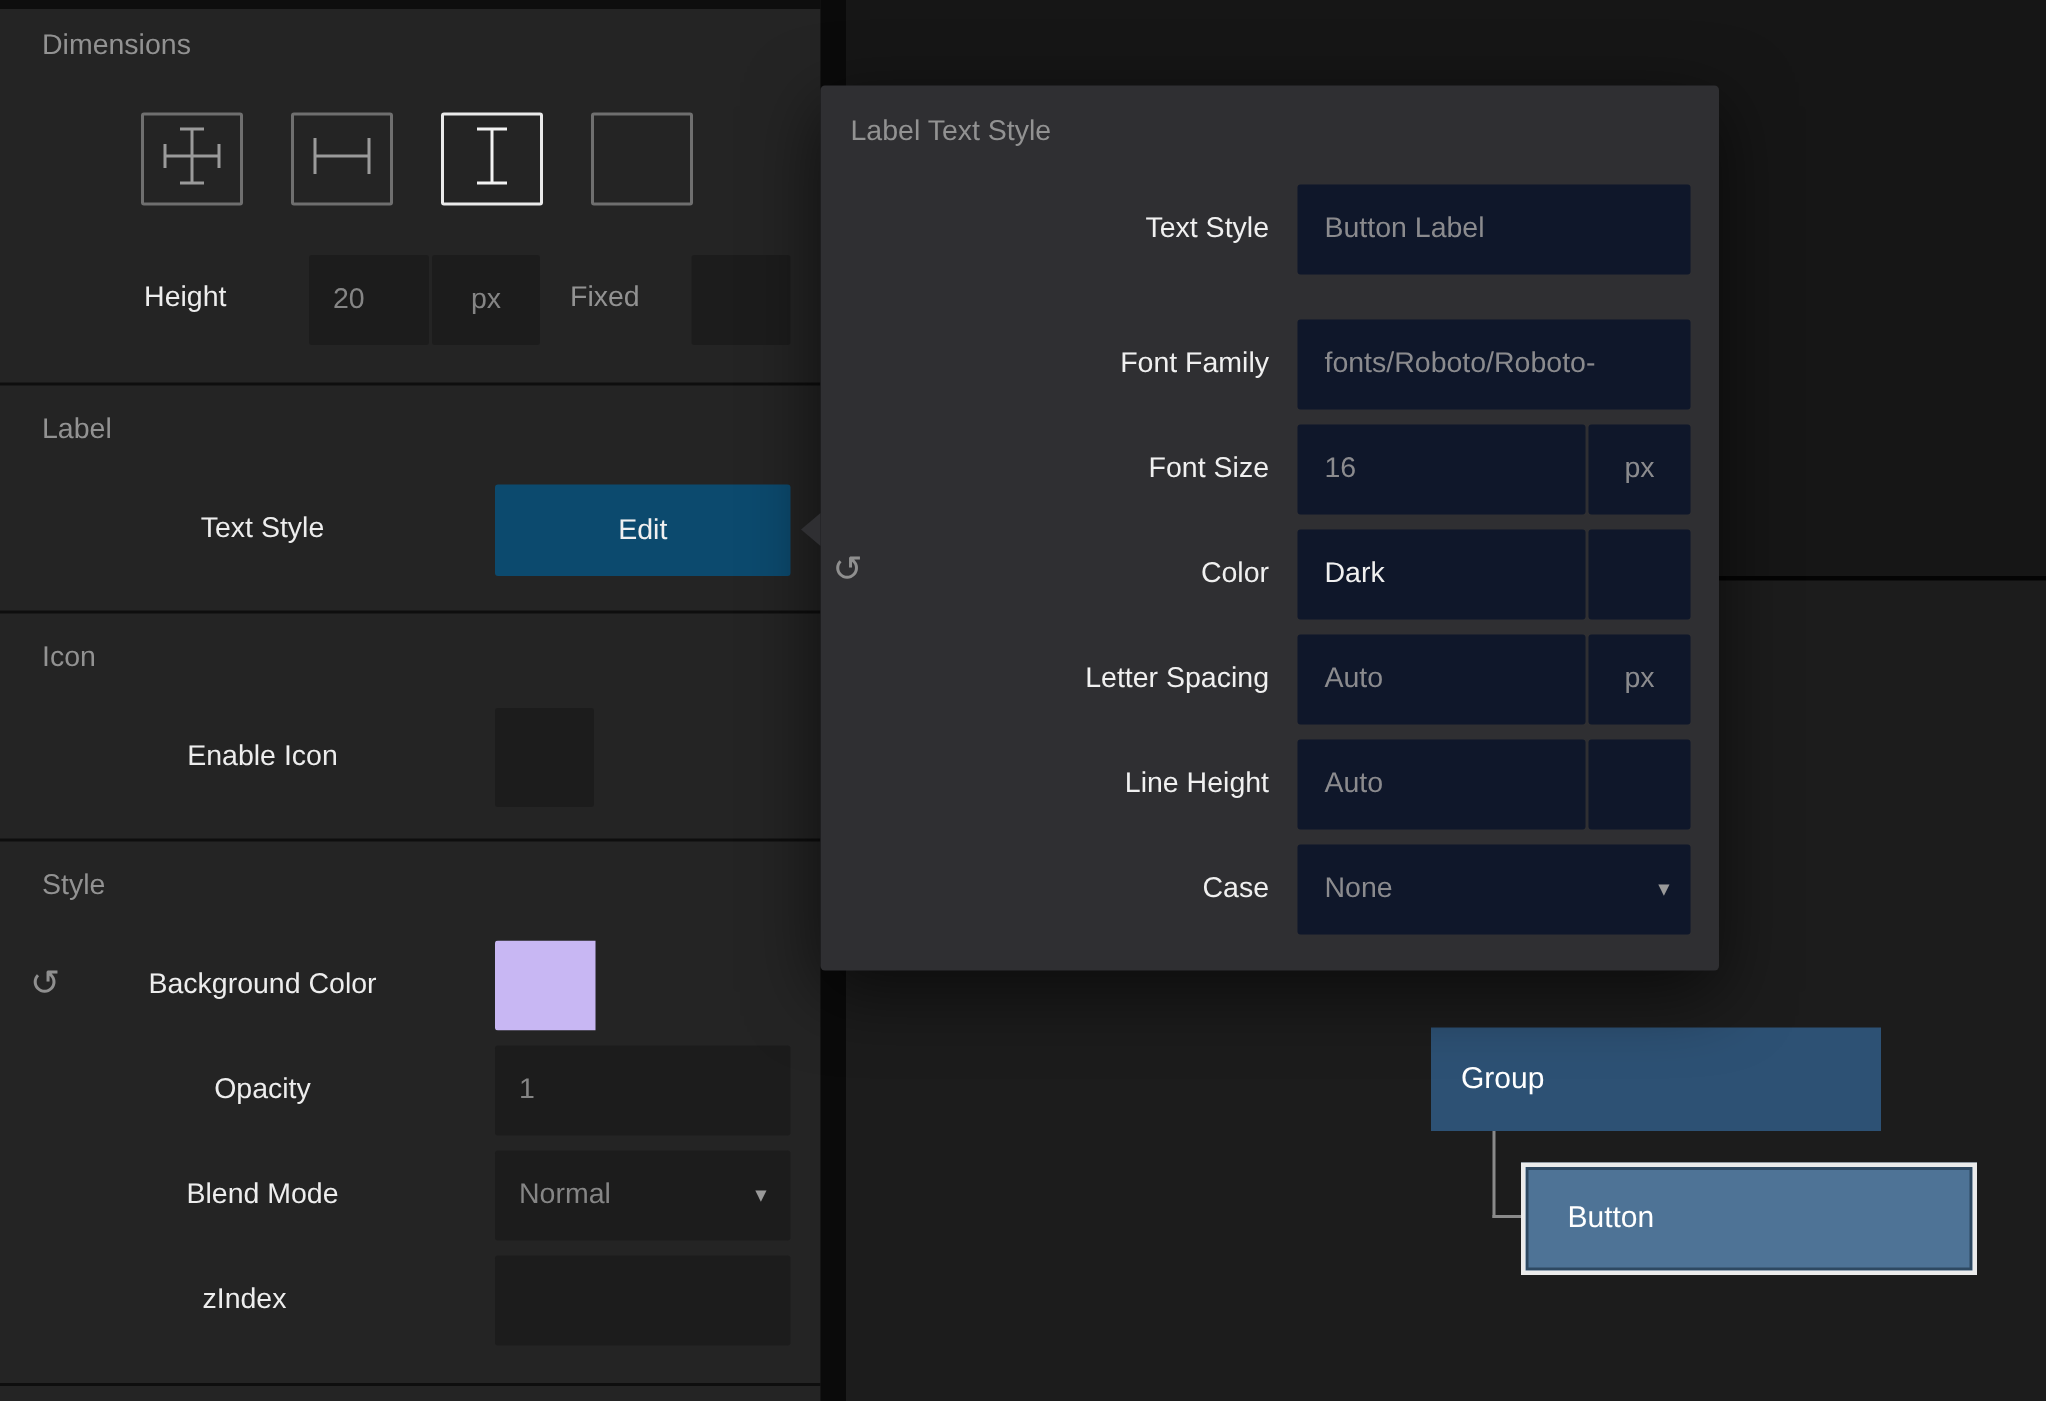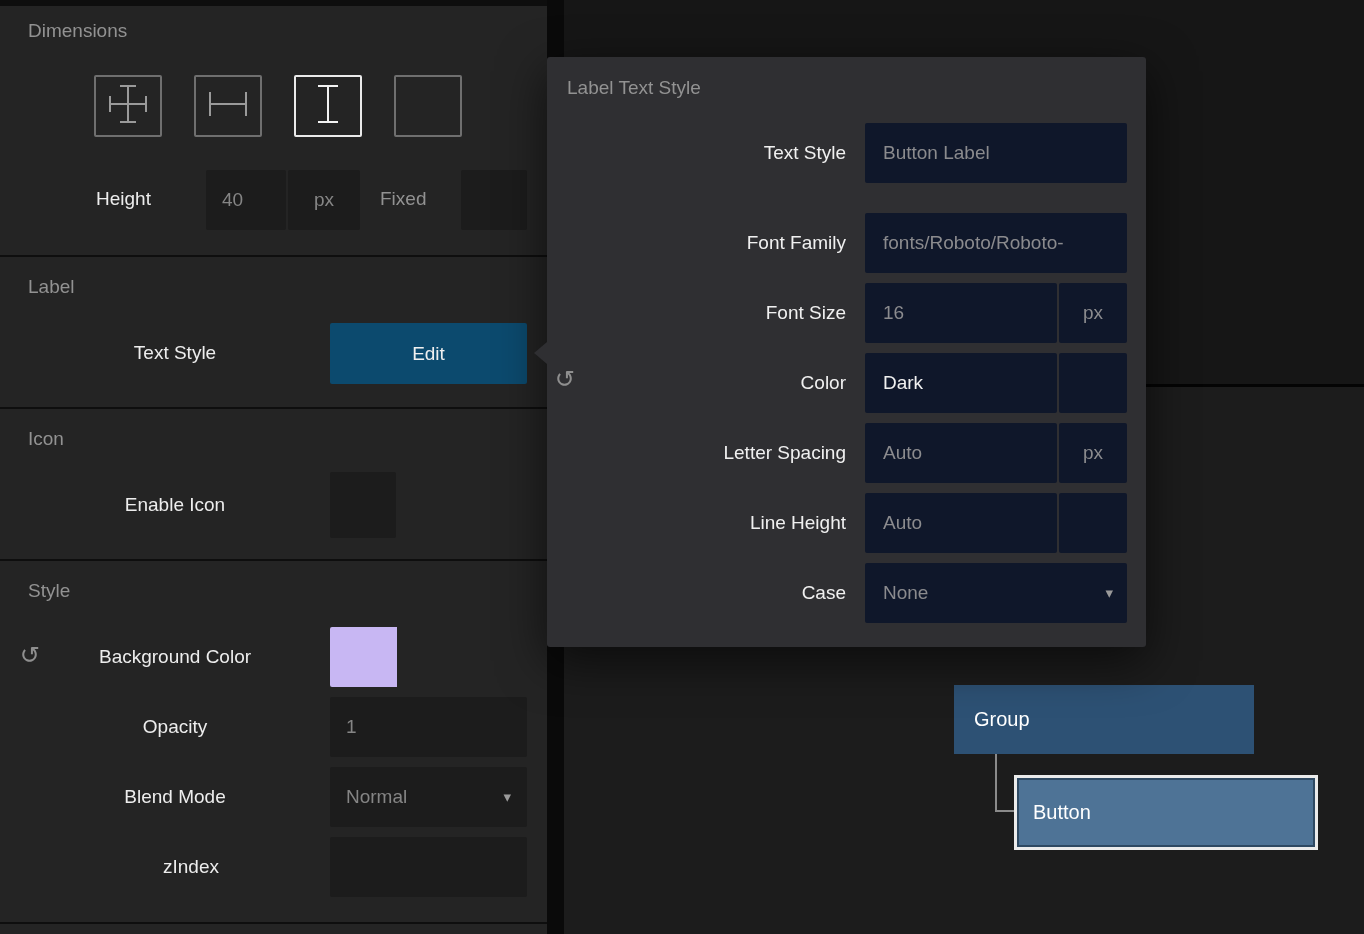--- a/index.html
+++ b/index.html
@@ -10,21 +10,21 @@
     position:relative;overflow:hidden;color:#ededed;
   }
   .abs{position:absolute}
 
   
   .canvas-upper{left:564px;top:0;width:800px;height:385px;background:#161616}
   .canvas-line{left:564px;top:384px;width:800px;height:3px;background:#040404}
   .group-node{left:954px;top:685px;width:300px;height:69px;display:flex;align-items:center;
     padding-left:20px;font-size:20px;color:#fff}
   .button-node{left:1014px;top:775px;width:304px;height:75px;display:flex;align-items:center;
-    padding-left:16px;font-size:20px;color:#fff;border:3px solid #ebebeb;
+    padding-left:28px;font-size:20px;color:#fff;border:3px solid #ebebeb;
     box-shadow:inset 0 0 0 2px rgba(8,22,36,.45)}
   .conn{background:#8a8a8a}
 
   
   .panel{left:0;top:0;width:547px;height:934px;background:#242424;z-index:2}
   .panel-edge{left:547px;top:0;width:17px;height:934px;background:#0a0a0a;z-index:2}
   .divider{left:0;width:547px;height:2px;background:#0e0e0e}
   .sec-title{color:#929292;font-size:19px;white-space:nowrap}
   .lbl{color:#ededed;font-size:19px;text-align:center;white-space:nowrap}
   .glbl{color:#929292;font-size:19px;white-space:nowrap}
@@ -115,21 +115,21 @@
           <line x1="22" y1="2" x2="22" y2="38"></line>
             <line x1="12" y1="2" x2="32" y2="2"></line>
             <line x1="12" y1="38" x2="32" y2="38"></line>
         </g>
       </svg>
     </span>
   </div>
   <div class="abs icon-btn" style="left:394px;top:75px"></div>
 
   <div class="abs lbl" style="left:64px;top:188px;width:119px">Height</div>
-  <div class="abs ibox" style="left:206px;top:170px;width:80px;height:60px">40</div>
+  <div class="abs ibox" style="left:206px;top:170px;width:80px;height:60px">20</div>
   <div class="abs ibox center" style="left:288px;top:170px;width:72px;height:60px">px</div>
   <div class="abs glbl" style="left:380px;top:188px">Fixed</div>
   <div class="abs checkbox" style="left:461px;top:170px;width:66px;height:60px"></div>
 
   <div class="abs divider" style="top:255px"></div>
 
   <div class="abs sec-title" style="left:28px;top:276px">Label</div>
   <div class="abs lbl" style="left:40px;top:342px;width:270px">Text Style</div>
   <div class="abs btn" style="left:330px;top:323px;width:197px;height:61px">Edit</div>
 
@@ -151,21 +151,21 @@
 
   <div class="abs lbl" style="left:40px;top:716px;width:270px">Opacity</div>
   <div class="abs ibox" style="left:330px;top:697px;width:197px;height:60px">1</div>
 
   <div class="abs lbl" style="left:40px;top:786px;width:270px">Blend Mode</div>
   <div class="abs ibox dropdown" style="left:330px;top:767px;width:197px;height:60px">
     <span>Normal</span>
     <span class="chev">▾</span>
   </div>
 
-  <div class="abs lbl" style="left:56px;top:856px;width:270px">zIndex</div>
+  <div class="abs lbl" style="left:28px;top:856px;width:270px">zIndex</div>
   <div class="abs ibox" style="left:330px;top:837px;width:197px;height:60px"></div>
 
   <div class="abs divider" style="top:922px"></div>
 </div>
 <div class="abs panel-edge"></div>
 
 <div class="abs popup">
   <div class="popup-pointer"></div>
   <span class="abs reset" style="left:8px;top:310px">↺</span>
 

